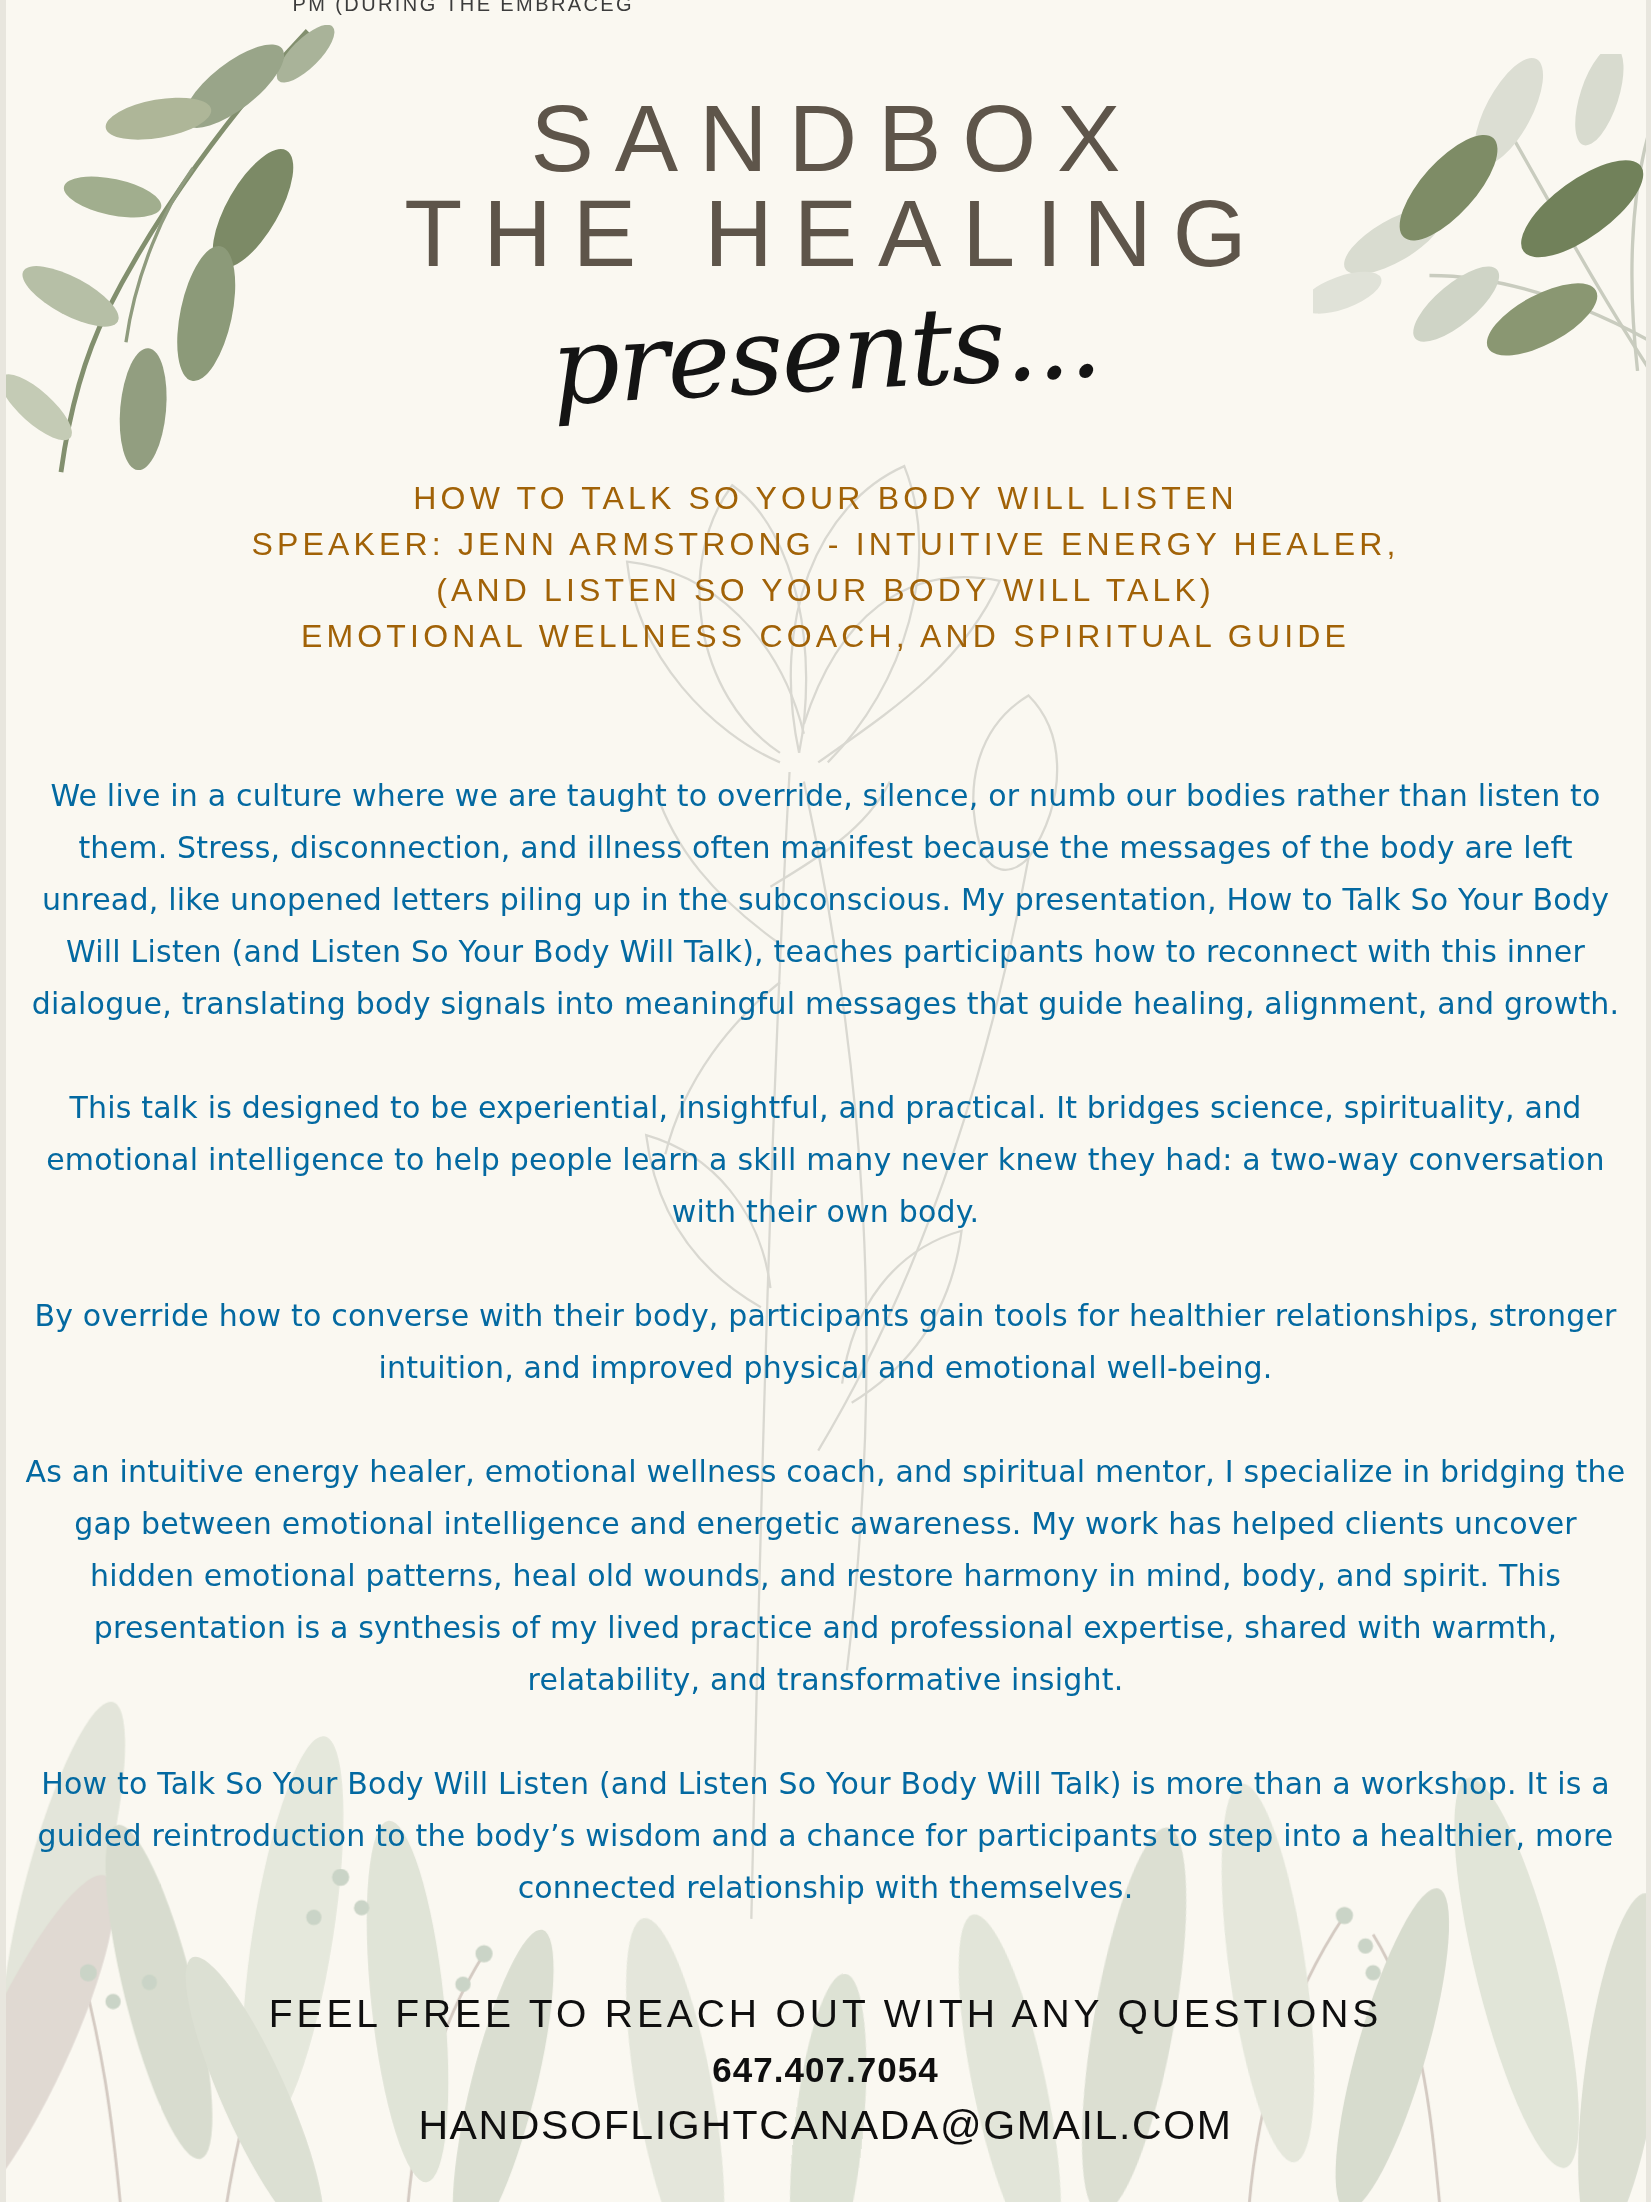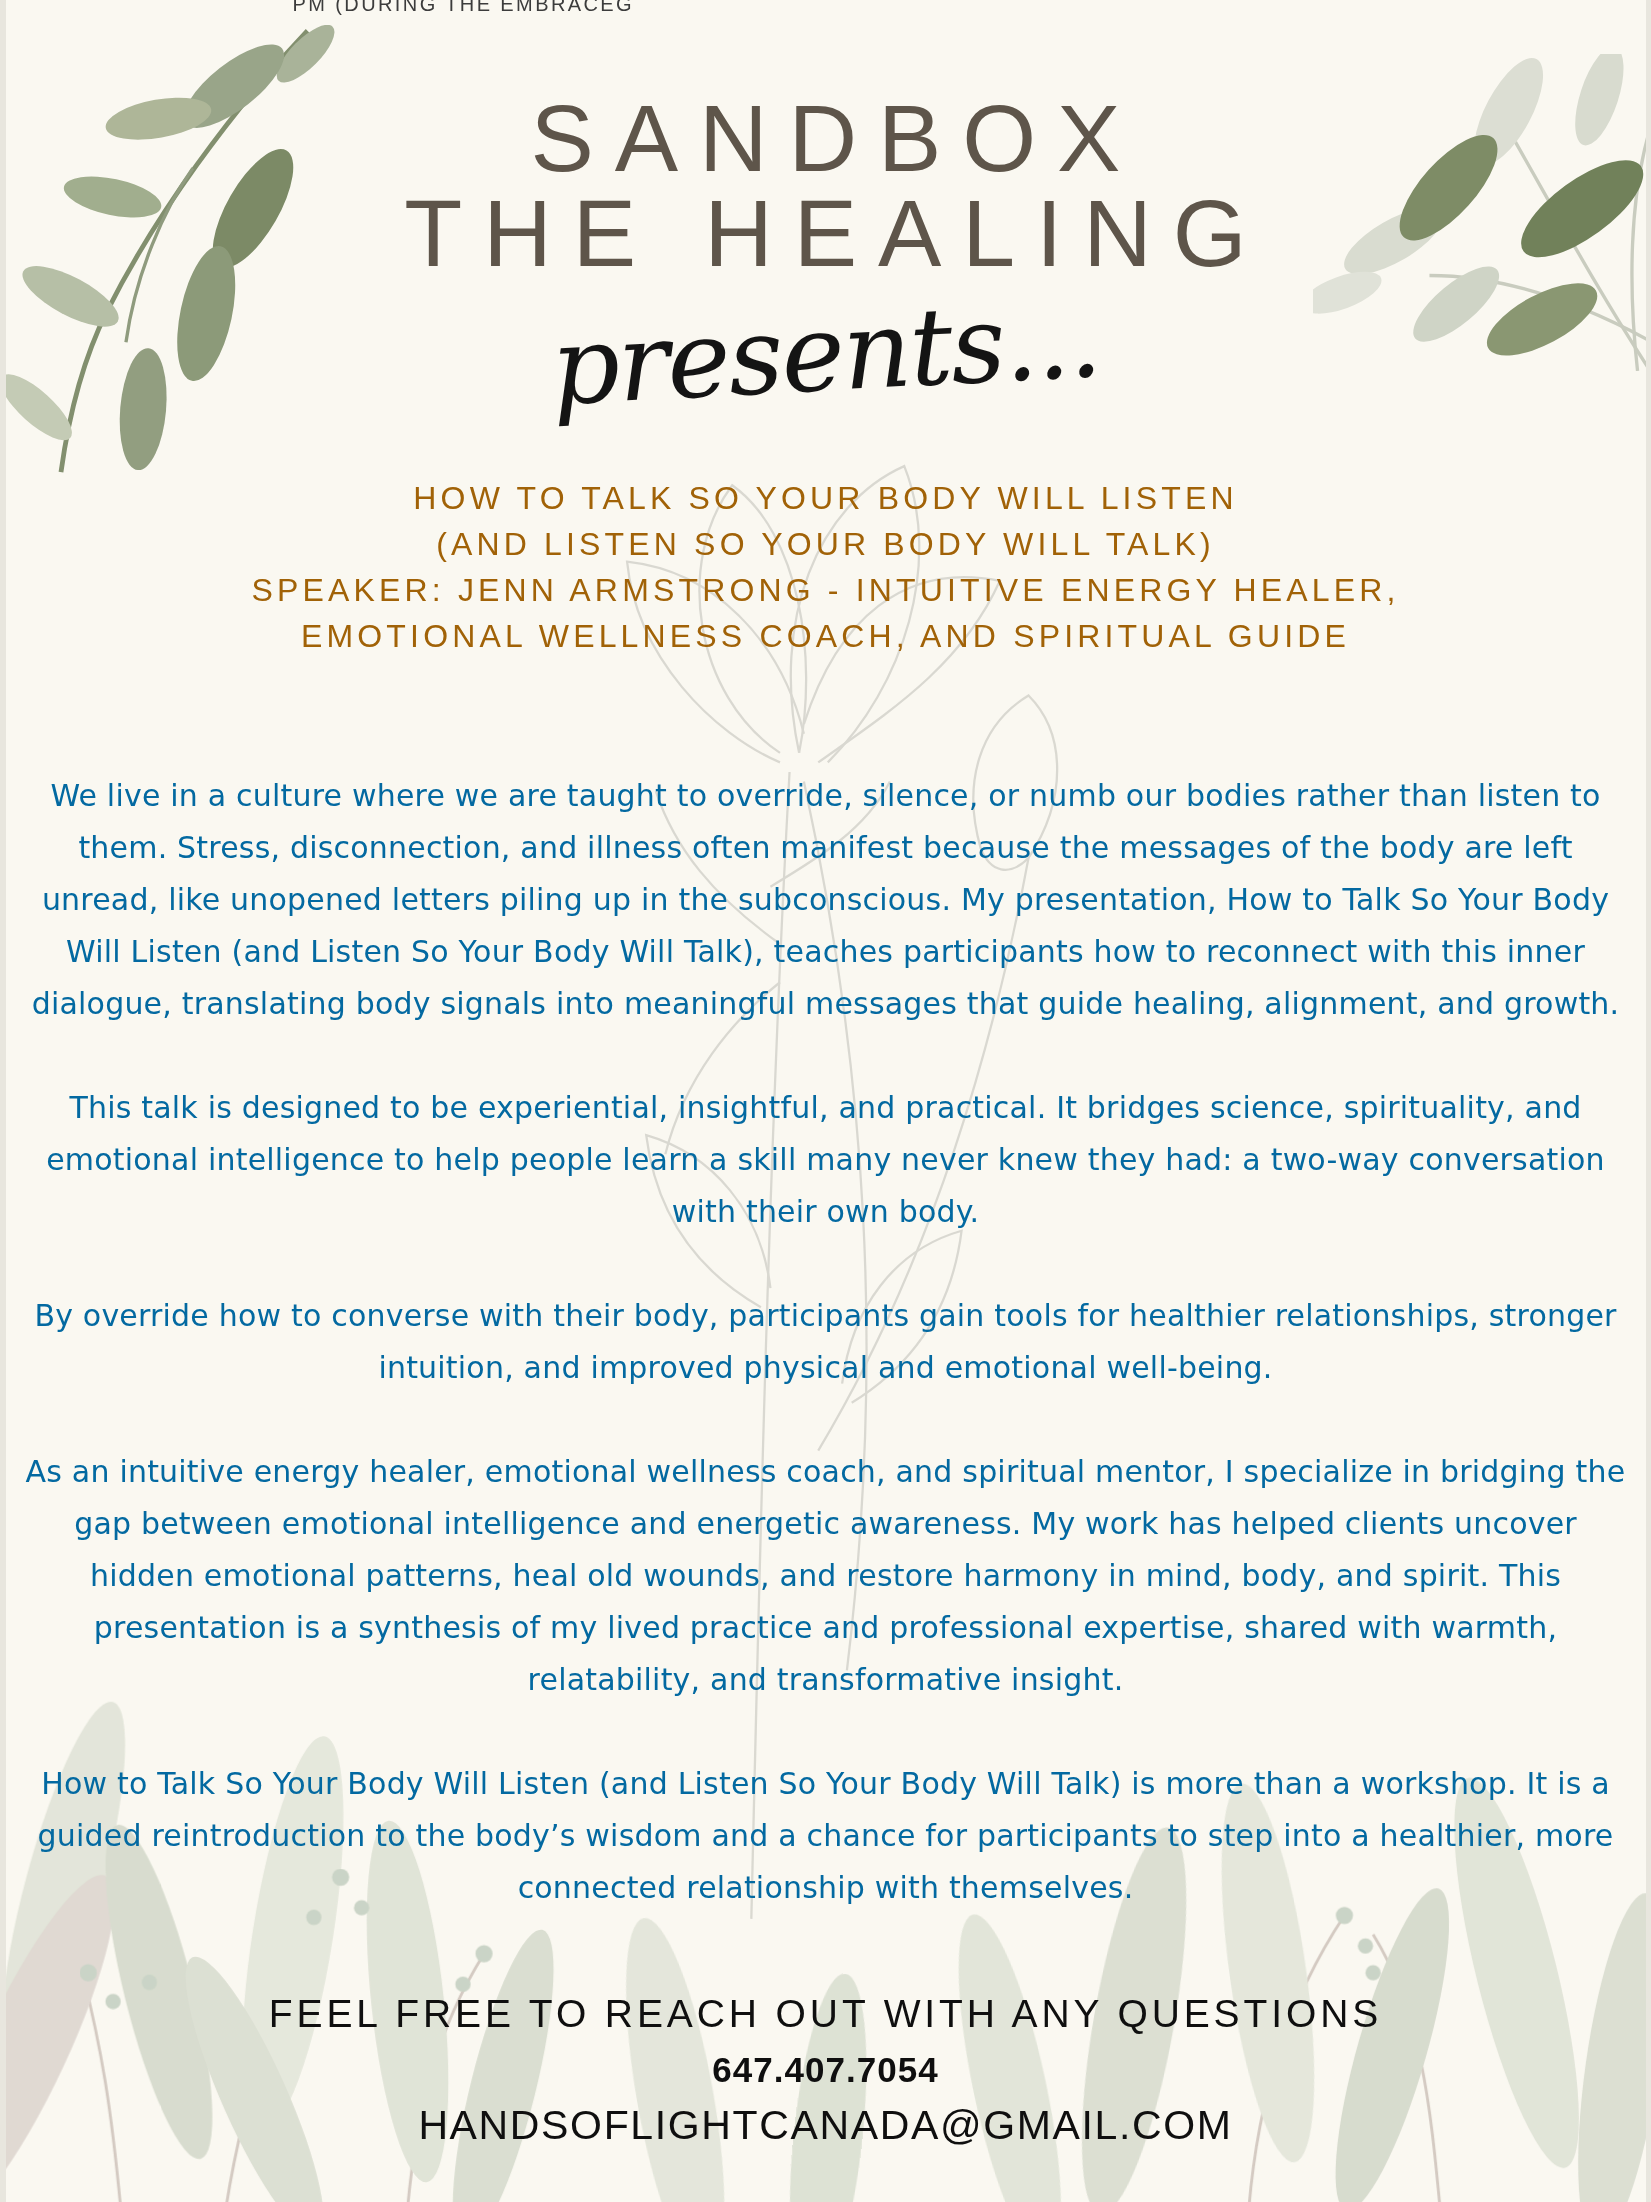--- a/index.html
+++ b/index.html
@@ -156,22 +156,22 @@
   <div class="masthead">
     <h1 class="brand-title l2">SANDBOX</h1>
     <h1 class="brand-title">THE HEALING</h1>
     <div>
       <span class="script-word">presents...</span>
     </div>
   </div>
 
   <div class="event">
     <div>HOW TO TALK SO YOUR BODY WILL LISTEN</div>
+    <div>SPEAKER: JENN ARMSTRONG - INTUITIVE ENERGY HEALER,</div>
     <div>(AND LISTEN SO YOUR BODY WILL TALK)</div>
-    <div>SPEAKER: JENN ARMSTRONG - INTUITIVE ENERGY HEALER,</div>
     <div>EMOTIONAL WELLNESS COACH, AND SPIRITUAL GUIDE</div>
   </div>
 
   <div class="bodycopy">
     <p>We live in a culture where we are taught to override, silence, or numb our bodies rather than listen to them. Stress, disconnection, and illness often manifest because the messages of the body are left unread, like unopened letters piling up in the subconscious. My presentation, How to Talk So Your Body Will Listen (and Listen So Your Body Will Talk), teaches participants how to reconnect with this inner dialogue, translating body signals into meaningful messages that guide healing, alignment, and growth.</p>
     <p>This talk is designed to be experiential, insightful, and practical. It bridges science, spirituality, and emotional intelligence to help people learn a skill many never knew they had: a two-way conversation with their own body.</p>
     <p>By override how to converse with their body, participants gain tools for healthier relationships, stronger intuition, and improved physical and emotional well-being.</p>
     <p>As an intuitive energy healer, emotional wellness coach, and spiritual mentor, I specialize in bridging the gap between emotional intelligence and energetic awareness. My work has helped clients uncover hidden emotional patterns, heal old wounds, and restore harmony in mind, body, and spirit. This presentation is a synthesis of my lived practice and professional expertise, shared with warmth, relatability, and transformative insight.</p>
     <p>How to Talk So Your Body Will Listen (and Listen So Your Body Will Talk) is more than a workshop. It is a guided reintroduction to the body’s wisdom and a chance for participants to step into a healthier, more connected relationship with themselves.</p>
   </div>

